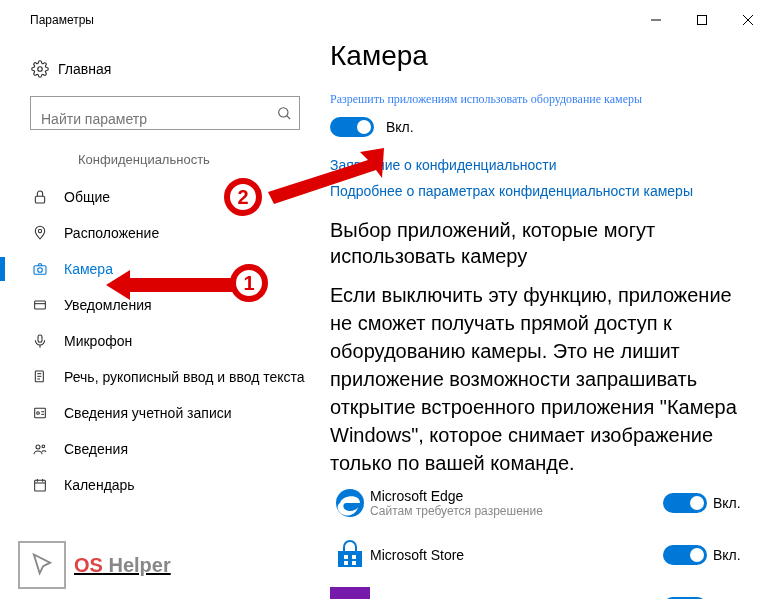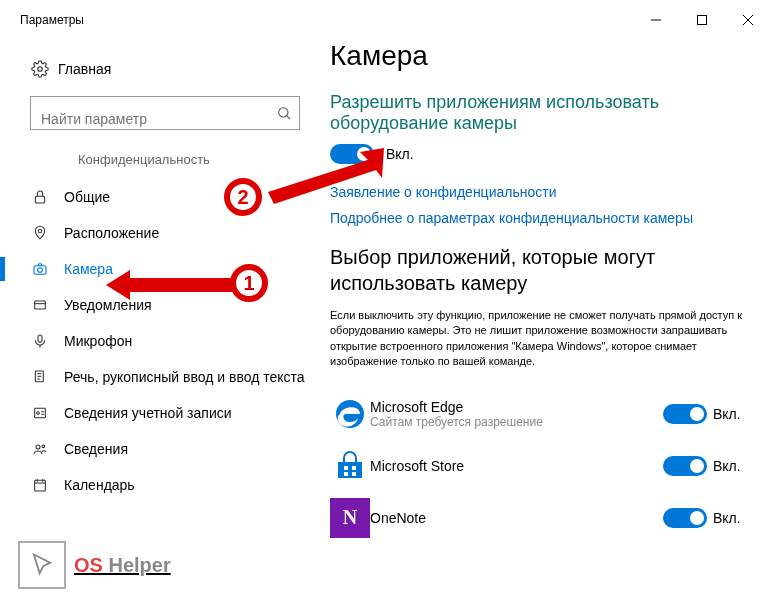--- a/index.html
+++ b/index.html
@@ -1,44 +1,44 @@
 <!DOCTYPE html>
 <html><head>
 <meta charset="utf-8">
 <style>
   * { box-sizing: border-box; margin: 0; padding: 0; font-family: "Segoe UI", Tahoma, sans-serif; }
   body { width: 771px; height: 599px; background: #fff; overflow: hidden; position: relative; }
-  .titlebar { height: 40px; display: flex; align-items: center; padding-left: 20px; }
+  .titlebar { height: 40px; display: flex; align-items: center; padding-left: 30px; }
   .titlebar-title { font-size: 12px; color: #000; }
   .titlebar-controls { margin-left: auto; display: flex; }
   .titlebar-btn { width: 46px; height: 40px; display: flex; align-items: center; justify-content: center; font-size: 14px; cursor: pointer; }
   .body { display: flex; height: calc(100% - 40px); }
   .sidebar { width: 330px; padding: 14px 0 0 0; display: flex; flex-direction: column; }
   .home-row { display: flex; align-items: center; gap: 8px; padding: 6px 0 6px 30px; cursor: pointer; }
   .home-row .icon { width: 20px; display: flex; justify-content: center; color: #333; }
   .home-row .label { font-size: 14px; color: #000; }
   .search-wrap { margin: 12px 30px 14px 30px; position: relative; }
   .search-input { width: 100%; height: 34px; border: 1px solid #999; padding: 12px 34px 0 10px; font-size: 14px; outline: none; }
   .search-icon { position: absolute; right: 8px; top: 0; height: 34px; display: flex; align-items: center; color: #555; }
   .group-title { font-size: 13px; color: #666; padding: 8px 0 12px 30px; margin-left: 48px; }
   .nav-item { display: flex; align-items: center; gap: 14px; padding: 10px 0 10px 30px; cursor: pointer; font-size: 14px; color: #000; position: relative; }
   .nav-item .icon { width: 20px; display: flex; justify-content: center; color: #333; }
   .nav-item.selected { color: #0078d7; }
   .nav-item.selected .icon { color: #0078d7; }
   .nav-item.selected::before { content: ""; position: absolute; left: 0; top: 6px; bottom: 6px; width: 5px; background: #0078d7; }
   .content { flex: 1; padding: 0 24px 0 0; overflow: hidden; }
   .page-title { font-size: 28px; font-weight: 300; margin-bottom: 20px; }
-  .subhead { font-size: 18px; color: #0f766e; margin-bottom: 10px; }
+  .subhead { font-size: 12px; color: #3b82f6; margin-bottom: 10px; font-family: Liberation Serif, serif; }
   .toggle-row { display: flex; align-items: center; gap: 12px; margin-bottom: 20px; }
   .toggle { width: 44px; height: 20px; border-radius: 10px; background: #0078d7; position: relative; cursor: pointer; }
   .toggle .knob { position: absolute; right: 3px; top: 3px; width: 14px; height: 14px; border-radius: 50%; background: #fff; }
   .toggle-label { font-size: 14px; }
   .link { color: #0067c0; font-size: 14px; cursor: pointer; display: block; margin-bottom: 10px; }
   .section-head { font-size: 20px; font-weight: 400; margin: 8px 0 12px 0; line-height: 1.3; }
-  .section-body { font-size: 11px; color: #000; line-height: 1.4; margin-bottom: 18px; }
+  .section-body { font-size: 20px; color: #000; line-height: 1.4; margin-bottom: 0; }
   .app-row { display: flex; align-items: center; padding: 6px 0; }
   .app-icon { width: 40px; height: 40px; display: flex; align-items: center; justify-content: center; color: #fff; font-size: 20px; font-weight: bold; }
   .app-info { flex: 1; }
   .app-name { font-size: 14px; }
   .app-sub { font-size: 12px; color: #888; }
   .app-toggle-label { font-size: 14px; margin-left: 6px; width: 34px; }
   
   .anno { position: absolute; pointer-events: none; }
   .circle { width: 38px; height: 38px; border: 6px solid #d00; border-radius: 50%; background: #fff; display: flex; align-items: center; justify-content: center; color: #d00; font-size: 20px; font-weight: bold; }
   

